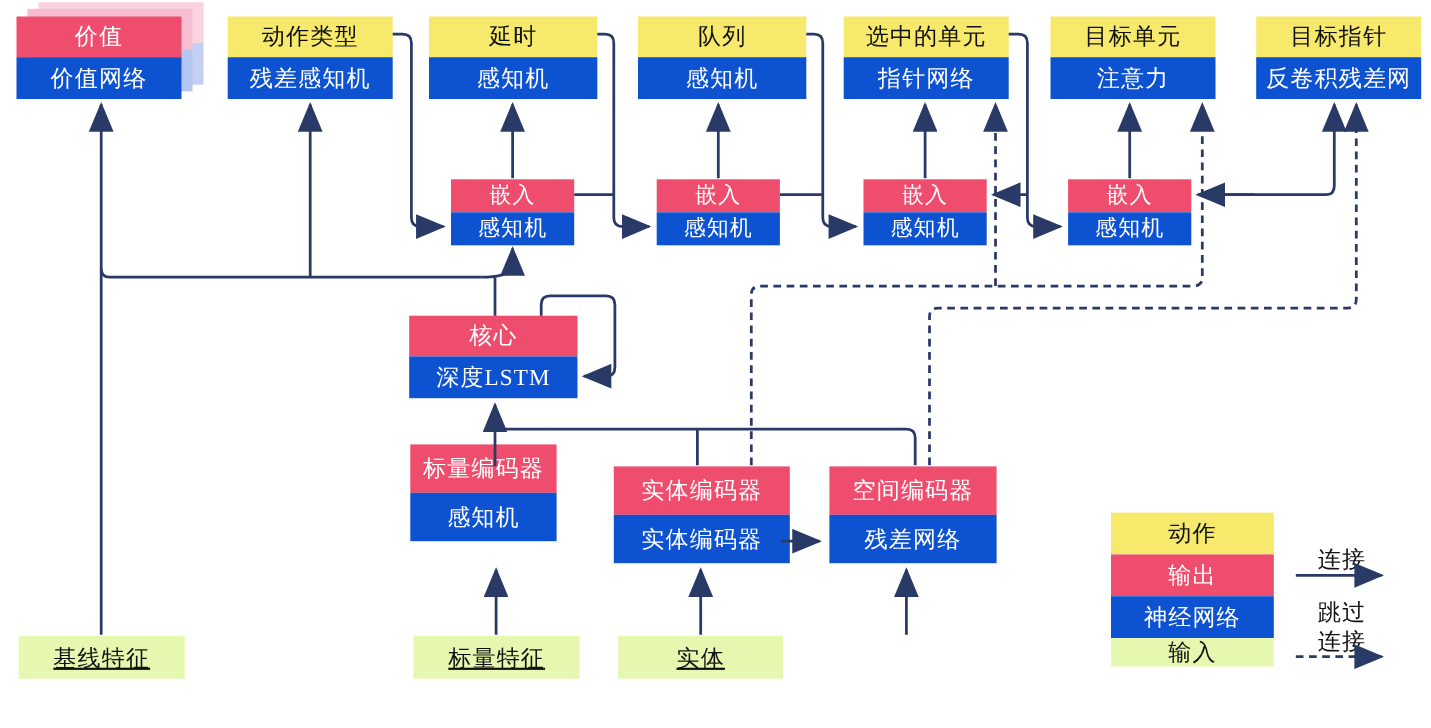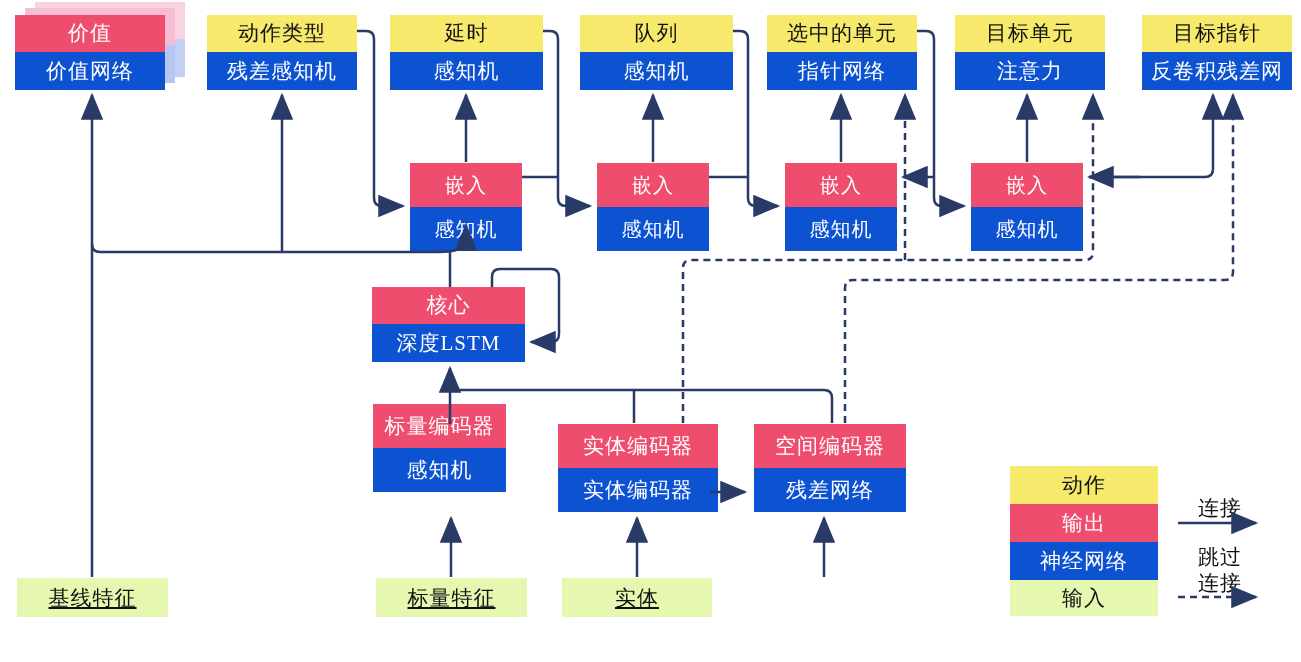--- a/index.html
+++ b/index.html
@@ -7,21 +7,21 @@
           font-family:"Liberation Serif","DejaVu Serif",serif;}
   .stack{position:absolute;display:flex;flex-direction:column;}
   .cell{display:flex;align-items:center;justify-content:center;
         font-size:21px;letter-spacing:1px;line-height:1;white-space:nowrap;}
   .action{background:#f7e96b;color:#111111;}
   .output{background:#ef4d6e;color:#ffffff;}
   .network{background:#0d52d1;color:#ffffff;}
   .input{background:#e6f7af;color:#111111;}
   .head .cell{height:37px;}
   .head .cell.network{height:38px;}
-  .embed .cell{height:44px;font-size:20px;}
+  .embed .cell{height:30px;font-size:20px;}
   .core .cell{height:37px;}
   .core .cell.network{height:38px;}
   .enc .cell{height:44px;}
   .greenbox{position:absolute;height:39px;display:flex;align-items:center;justify-content:center;
             background:#e6f7af;color:#111111;font-size:21px;letter-spacing:1px;text-decoration:underline;}
   .ghost{position:absolute;display:flex;flex-direction:column;}
   .ghost div{width:100%;}
   svg#wires{position:absolute;left:0;top:0;pointer-events:none;}
   .lgd-label{position:absolute;font-size:21px;color:#111111;text-align:center;letter-spacing:1px;}
 </style>
@@ -104,21 +104,21 @@
   </div>
 
   <div class="greenbox" style="left:17px;top:578px;width:151px">基线特征</div>
   <div class="greenbox" style="left:376px;top:578px;width:151px">标量特征</div>
   <div class="greenbox" style="left:562px;top:578px;width:150px">实体</div>
 
   <div class="stack" style="left:1010px;top:466px;width:148px">
     <div class="cell action" style="height:38px">动作</div>
     <div class="cell output" style="height:38px">输出</div>
     <div class="cell network" style="height:38px">神经网络</div>
-    <div class="cell input" style="height:36px">输入</div>
+    <div class="cell input" style="height:26px">输入</div>
   </div>
   <div class="lgd-label" style="left:1176px;top:494px;width:88px">连接</div>
   <div class="lgd-label" style="left:1176px;top:543px;width:88px">跳过</div>
   <div class="lgd-label" style="left:1176px;top:569px;width:88px">连接</div>
 
   <svg id="wires" width="1301" height="662" viewBox="0 0 1301 662">
     <defs>
       <marker id="arr" viewBox="0 0 12 10" refX="11" refY="5" markerWidth="11" markerHeight="9" orient="auto">
         <path d="M0,0 L12,5 L0,10 Z" fill="#2a3a66"></path>
       </marker>

